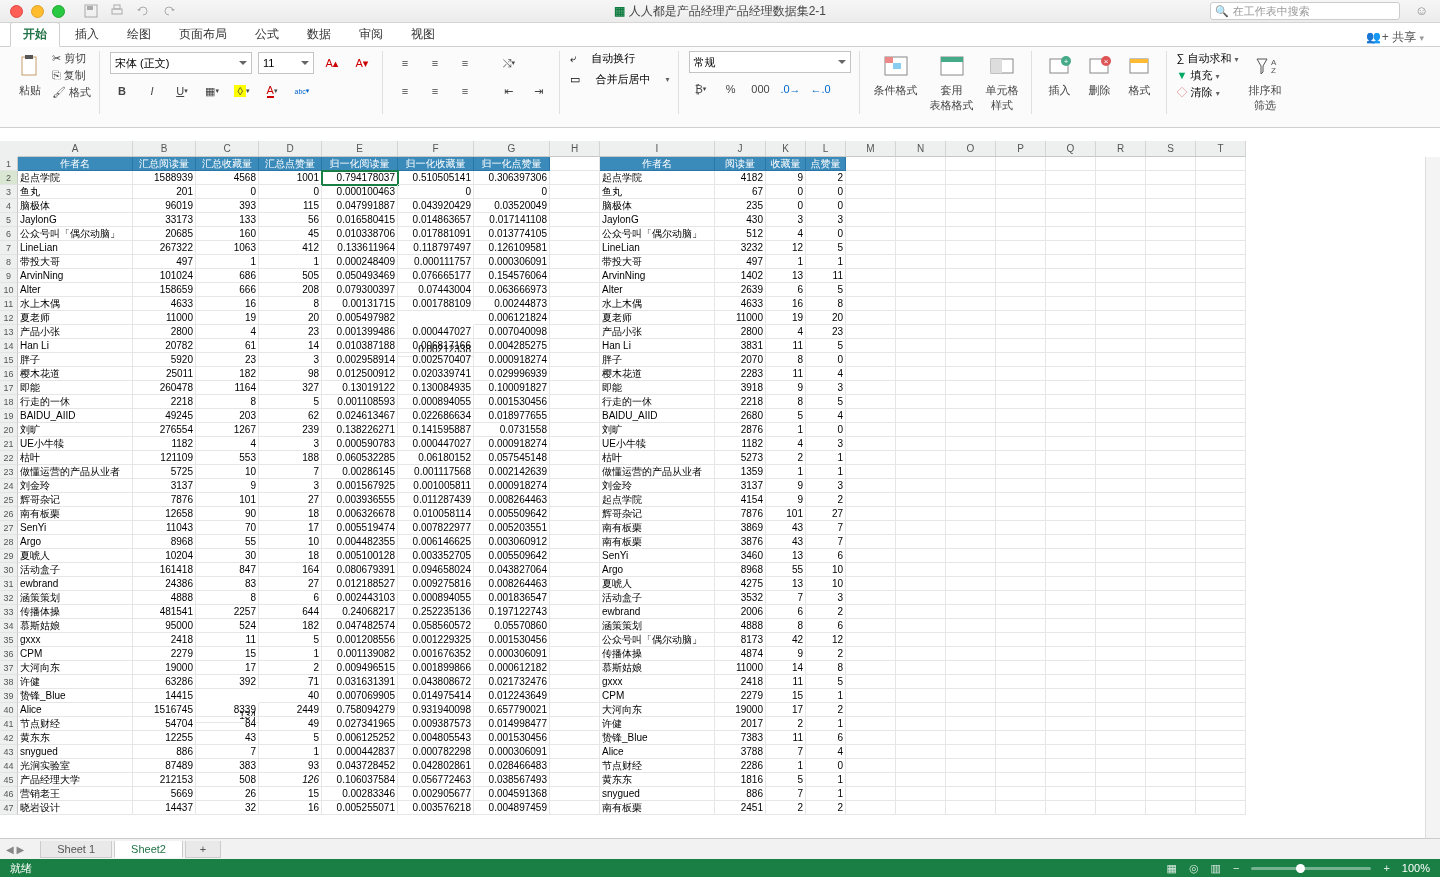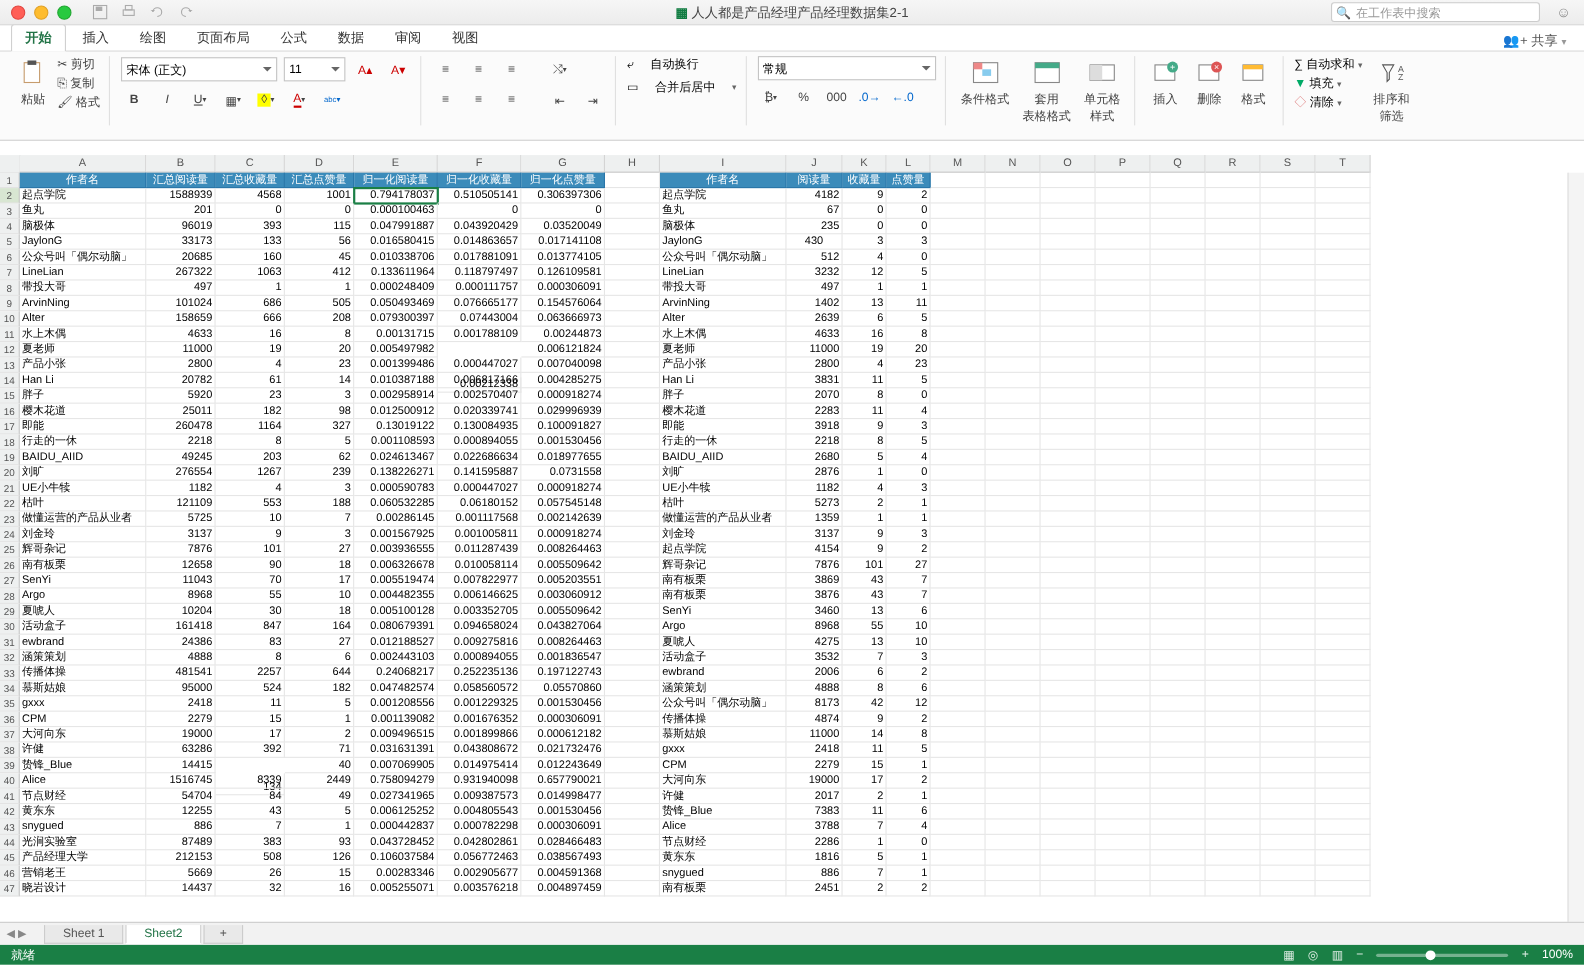--- a/index.html
+++ b/index.html
@@ -573,21 +573,21 @@
       <div class="row">
         <div class="cell" style="width: 115px;">JaylonG</div>
         <div class="cell r" style="width: 63px;">33173</div>
         <div class="cell r" style="width: 63px;">133</div>
         <div class="cell r" style="width: 63px;">56</div>
         <div class="cell r" style="width: 76px;">0.016580415</div>
         <div class="cell r" style="width: 76px;">0.014863657</div>
         <div class="cell r" style="width: 76px;">0.017141108</div>
         <div class="cell" style="width: 50px;"></div>
         <div class="cell" style="width: 115px;">JaylonG</div>
-        <div class="cell r" style="width: 51px; text-align: center;">430</div>
+        <div class="cell r" style="width: 51px;">430</div>
         <div class="cell r" style="width: 40px;">3</div>
         <div class="cell r" style="width: 40px;">3</div>
         <div class="cell" style="width: 50px;"></div>
         <div class="cell" style="width: 50px;"></div>
         <div class="cell" style="width: 50px;"></div>
         <div class="cell" style="width: 50px;"></div>
         <div class="cell" style="width: 50px;"></div>
         <div class="cell" style="width: 50px;"></div>
         <div class="cell" style="width: 50px;"></div>
         <div class="cell" style="width: 50px;"></div>
@@ -1447,21 +1447,21 @@
         <div class="cell" style="width: 50px;"></div>
         <div class="cell" style="width: 50px;"></div>
         <div class="cell" style="width: 50px;"></div>
         <div class="cell" style="width: 50px;"></div>
         <div class="cell" style="width: 50px;"></div>
       </div>
       <div class="row">
         <div class="cell" style="width: 115px;">产品经理大学</div>
         <div class="cell r" style="width: 63px;">212153</div>
         <div class="cell r" style="width: 63px;">508</div>
-        <div class="cell r" style="width: 63px;">126</div>
+        <div class="cell r" style="width: 63px; font-style: italic;">126</div>
         <div class="cell r" style="width: 76px;">0.106037584</div>
         <div class="cell r" style="width: 76px;">0.056772463</div>
         <div class="cell r" style="width: 76px;">0.038567493</div>
         <div class="cell" style="width: 50px;"></div>
         <div class="cell" style="width: 115px;">黄东东</div>
         <div class="cell r" style="width: 51px;">1816</div>
         <div class="cell r" style="width: 40px;">5</div>
         <div class="cell r" style="width: 40px;">1</div>
         <div class="cell" style="width: 50px;"></div>
         <div class="cell" style="width: 50px;"></div>

